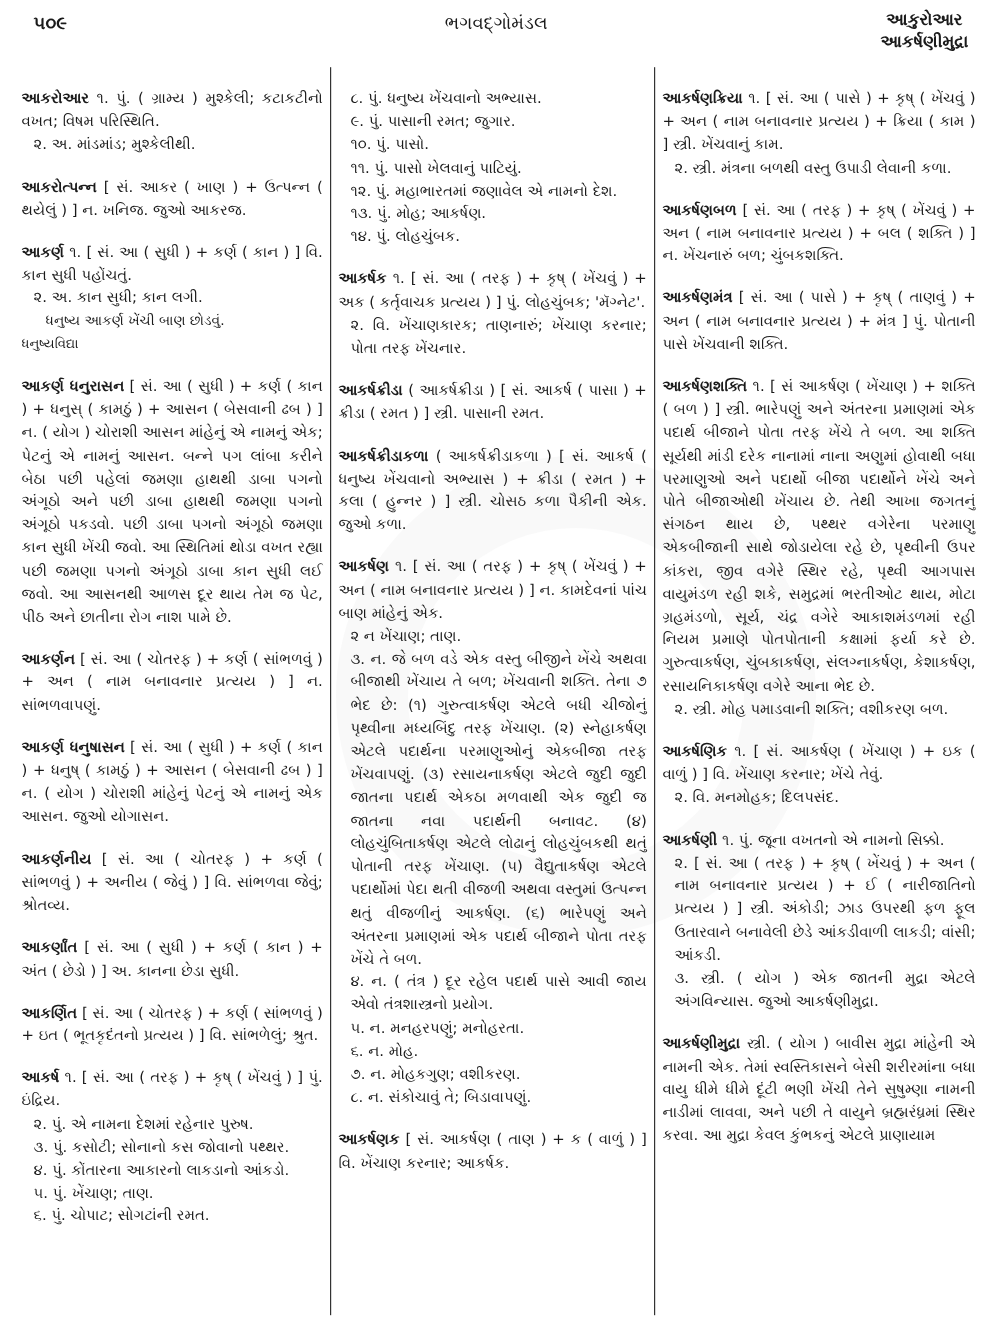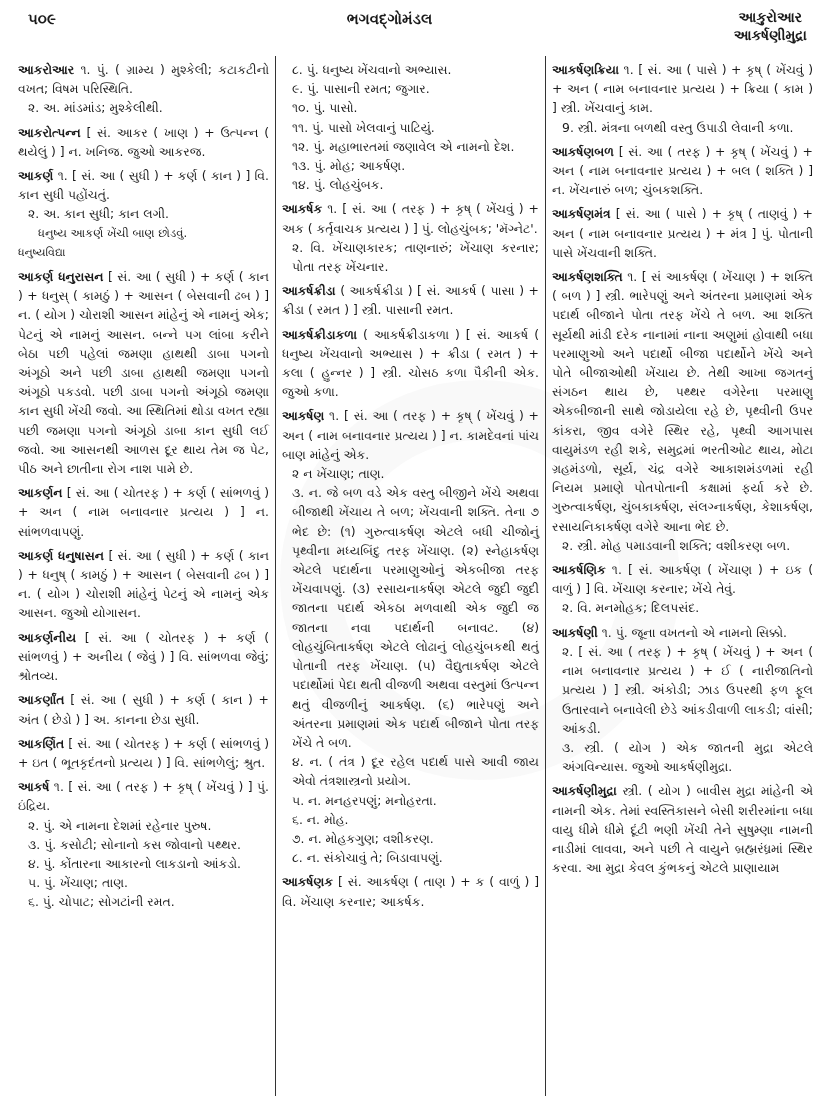--- a/index.html
+++ b/index.html
@@ -29,21 +29,22 @@
       font-size: 15px;
       font-weight: bold;
     }
     .book-title {
       position: absolute;
       left: 0;
       width: 779px;
       top: 2px;
       text-align: center;
       font-size: 15px;
-      font-weight: bold;
+      font-weight: normal;
+      padding-left: 24px;
     }
     .guide-words {
       position: absolute;
       right: 18px;
       top: 0;
       text-align: center;
       font-size: 14px;
       font-weight: bold;
       line-height: 18px;
     }
@@ -60,21 +61,21 @@
       height: 100%;
       overflow: hidden;
       font-size: 12.4px;
       line-height: 19.2px;
       text-align: justify;
       padding: 0 6px;
     }
     .col-1 { width: 258px; border-right: 1.5px solid #333; padding-left: 0; }
     .col-2 { width: 270px; border-right: 1.5px solid #333; }
     .col-3 { width: 267px; padding-right: 0; }
-    .entry { margin: 4px 0 5px 0; }
+    .entry { margin: 16px 0 5px 0; }
     .headword { font-weight: bold; }
     .sense { display: block; padding-left: 10px; }
     .example { display: block; padding-left: 20px; font-size: 11.5px; }
     .example-source { display: block; text-align: left; font-size: 11px; }
     .watermark {
       position: absolute;
       left: 280px;
       top: 380px;
       width: 400px;
       height: 400px;
@@ -121,21 +122,21 @@
         <span class="sense">૧૩. પું. મોહ; આકર્ષણ.</span>
         <span class="sense">૧૪. પું. લોહચુંબક.</span>
       </div>
       <div class="entry"><span class="headword">આકર્ષક</span> <span>૧. [ સં. આ ( તરફ ) + કૃષ્ ( ખેંચવું ) + અક ( કર્તૃવાચક પ્રત્યય ) ] પું. લોહચુંબક; 'મૅગ્નેટ'.</span><span class="sense">૨. વિ. ખેંચાણકારક; તાણનારું; ખેંચાણ કરનાર; પોતા તરફ ખેંચનાર.</span></div>
       <div class="entry"><span class="headword">આકર્ષક્રીડા</span> <span>( આકર્ષક્રીડા ) [ સં. આકર્ષ ( પાસા ) + ક્રીડા ( રમત ) ] સ્ત્રી. પાસાની રમત.</span></div>
       <div class="entry"><span class="headword">આકર્ષક્રીડાકળા</span> <span>( આકર્ષક્રીડાકળા ) [ સં. આકર્ષ ( ધનુષ્ય ખેંચવાનો અભ્યાસ ) + ક્રીડા ( રમત ) + કલા ( હુન્નર ) ] સ્ત્રી. ચોસઠ કળા પૈકીની એક. જુઓ કળા.</span></div>
       <div class="entry"><span class="headword">આકર્ષણ</span> <span>૧. [ સં. આ ( તરફ ) + કૃષ્ ( ખેંચવું ) + અન ( નામ બનાવનાર પ્રત્યય ) ] ન. કામદેવનાં પાંચ બાણ માંહેનું એક.</span><span class="sense">૨ ન ખેંચાણ; તાણ.</span><span class="sense">૩. ન. જે બળ વડે એક વસ્તુ બીજીને ખેંચે અથવા બીજાથી ખેંચાય તે બળ; ખેંચવાની શક્તિ. તેના ૭ ભેદ છે: (૧) ગુરુત્વાકર્ષણ એટલે બધી ચીજોનું પૃથ્વીના મધ્યબિંદુ તરફ ખેંચાણ. (૨) સ્નેહાકર્ષણ એટલે પદાર્થના પરમાણુઓનું એકબીજા તરફ ખેંચવાપણું. (૩) રસાયનાકર્ષણ એટલે જુદી જુદી જાતના પદાર્થ એકઠા મળવાથી એક જુદી જ જાતના નવા પદાર્થની બનાવટ. (૪) લોહચુંબિતાકર્ષણ એટલે લોઢાનું લોહચુંબકથી થતું પોતાની તરફ ખેંચાણ. (૫) વૈદ્યુતાકર્ષણ એટલે પદાર્થોમાં પેદા થતી વીજળી અથવા વસ્તુમાં ઉત્પન્ન થતું વીજળીનું આકર્ષણ. (૬) ભારેપણું અને અંતરના પ્રમાણમાં એક પદાર્થ બીજાને પોતા તરફ ખેંચે તે બળ.</span><span class="sense">૪. ન. ( તંત્ર ) દૂર રહેલ પદાર્થ પાસે આવી જાય એવો તંત્રશાસ્ત્રનો પ્રયોગ.</span><span class="sense">૫. ન. મનહરપણું; મનોહરતા.</span><span class="sense">૬. ન. મોહ.</span><span class="sense">૭. ન. મોહકગુણ; વશીકરણ.</span><span class="sense">૮. ન. સંકોચાવું તે; બિડાવાપણું.</span></div>
       <div class="entry"><span class="headword">આકર્ષણક</span> <span>[ સં. આકર્ષણ ( તાણ ) + ક ( વાળું ) ] વિ. ખેંચાણ કરનાર; આકર્ષક.</span></div>
     </div>
   <div class="col col-3">
-      <div class="entry"><span class="headword">આકર્ષણક્રિયા</span> <span>૧. [ સં. આ ( પાસે ) + કૃષ્ ( ખેંચવું ) + અન ( નામ બનાવનાર પ્રત્યય ) + ક્રિયા ( કામ ) ] સ્ત્રી. ખેંચવાનું કામ.</span><span class="sense">9. સ્ત્રી. મંત્રના બળથી વસ્તુ ઉપાડી લેવાની કળા.</span></div>
+      <div class="entry"><span class="headword">આકર્ષણક્રિયા</span> <span>૧. [ સં. આ ( પાસે ) + કૃષ્ ( ખેંચવું ) + અન ( નામ બનાવનાર પ્રત્યય ) + ક્રિયા ( કામ ) ] સ્ત્રી. ખેંચવાનું કામ.</span><span class="sense">૨. સ્ત્રી. મંત્રના બળથી વસ્તુ ઉપાડી લેવાની કળા.</span></div>
       <div class="entry"><span class="headword">આકર્ષણબળ</span> <span>[ સં. આ ( તરફ ) + કૃષ્ ( ખેંચવું ) + અન ( નામ બનાવનાર પ્રત્યય ) + બલ ( શક્તિ ) ] ન. ખેંચનારું બળ; ચુંબકશક્તિ.</span></div>
       <div class="entry"><span class="headword">આકર્ષણમંત્ર</span> <span>[ સં. આ ( પાસે ) + કૃષ્ ( તાણવું ) + અન ( નામ બનાવનાર પ્રત્યય ) + મંત્ર ] પું. પોતાની પાસે ખેંચવાની શક્તિ.</span></div>
       <div class="entry"><span class="headword">આકર્ષણશક્તિ</span> <span>૧. [ સં આકર્ષણ ( ખેંચાણ ) + શક્તિ ( બળ ) ] સ્ત્રી. ભારેપણું અને અંતરના પ્રમાણમાં એક પદાર્થ બીજાને પોતા તરફ ખેંચે તે બળ. આ શક્તિ સૂર્યથી માંડી દરેક નાનામાં નાના અણુમાં હોવાથી બધા પરમાણુઓ અને પદાર્થો બીજા પદાર્થોને ખેંચે અને પોતે બીજાઓથી ખેંચાય છે. તેથી આખા જગતનું સંગઠન થાય છે, પથ્થર વગેરેના પરમાણુ એકબીજાની સાથે જોડાયેલા રહે છે, પૃથ્વીની ઉપર કાંકરા, જીવ વગેરે સ્થિર રહે, પૃથ્વી આગપાસ વાયુમંડળ રહી શકે, સમુદ્રમાં ભરતીઓટ થાય, મોટા ગ્રહમંડળો, સૂર્ય, ચંદ્ર વગેરે આકાશમંડળમાં રહી નિયમ પ્રમાણે પોતપોતાની કક્ષામાં ફર્યા કરે છે. ગુરુત્વાકર્ષણ, ચુંબકાકર્ષણ, સંલગ્નાકર્ષણ, કેશાકર્ષણ, રસાયનિકાકર્ષણ વગેરે આના ભેદ છે.</span><span class="sense">૨. સ્ત્રી. મોહ પમાડવાની શક્તિ; વશીકરણ બળ.</span></div>
       <div class="entry"><span class="headword">આકર્ષણિક</span> <span>૧. [ સં. આકર્ષણ ( ખેંચાણ ) + ઇક ( વાળું ) ] વિ. ખેંચાણ કરનાર; ખેંચે તેવું.</span><span class="sense">૨. વિ. મનમોહક; દિલપસંદ.</span></div>
       <div class="entry"><span class="headword">આકર્ષણી</span> <span>૧. પું. જૂના વખતનો એ નામનો સિક્કો.</span><span class="sense">૨. [ સં. આ ( તરફ ) + કૃષ્ ( ખેંચવું ) + અન ( નામ બનાવનાર પ્રત્યય ) + ઈ ( નારીજાતિનો પ્રત્યય ) ] સ્ત્રી. અંકોડી; ઝાડ ઉપરથી ફળ ફૂલ ઉતારવાને બનાવેલી છેડે આંકડીવાળી લાકડી; વાંસી; આંકડી.</span><span class="sense">૩. સ્ત્રી. ( યોગ ) એક જાતની મુદ્રા એટલે અંગવિન્યાસ. જુઓ આકર્ષણીમુદ્રા.</span></div>
       <div class="entry"><span class="headword">આકર્ષણીમુદ્રા</span> <span>સ્ત્રી. ( યોગ ) બાવીસ મુદ્રા માંહેની એ નામની એક. તેમાં સ્વસ્તિકાસને બેસી શરીરમાંના બધા વાયુ ધીમે ધીમે દૂંટી ભણી ખેંચી તેને સુષુમ્ણા નામની નાડીમાં લાવવા, અને પછી તે વાયુને બ્રહ્મરંધ્રમાં સ્થિર કરવા. આ મુદ્રા કેવલ કુંભકનું એટલે પ્રાણાયામ</span></div>
     </div>
 </div>
 
 </body></html>

